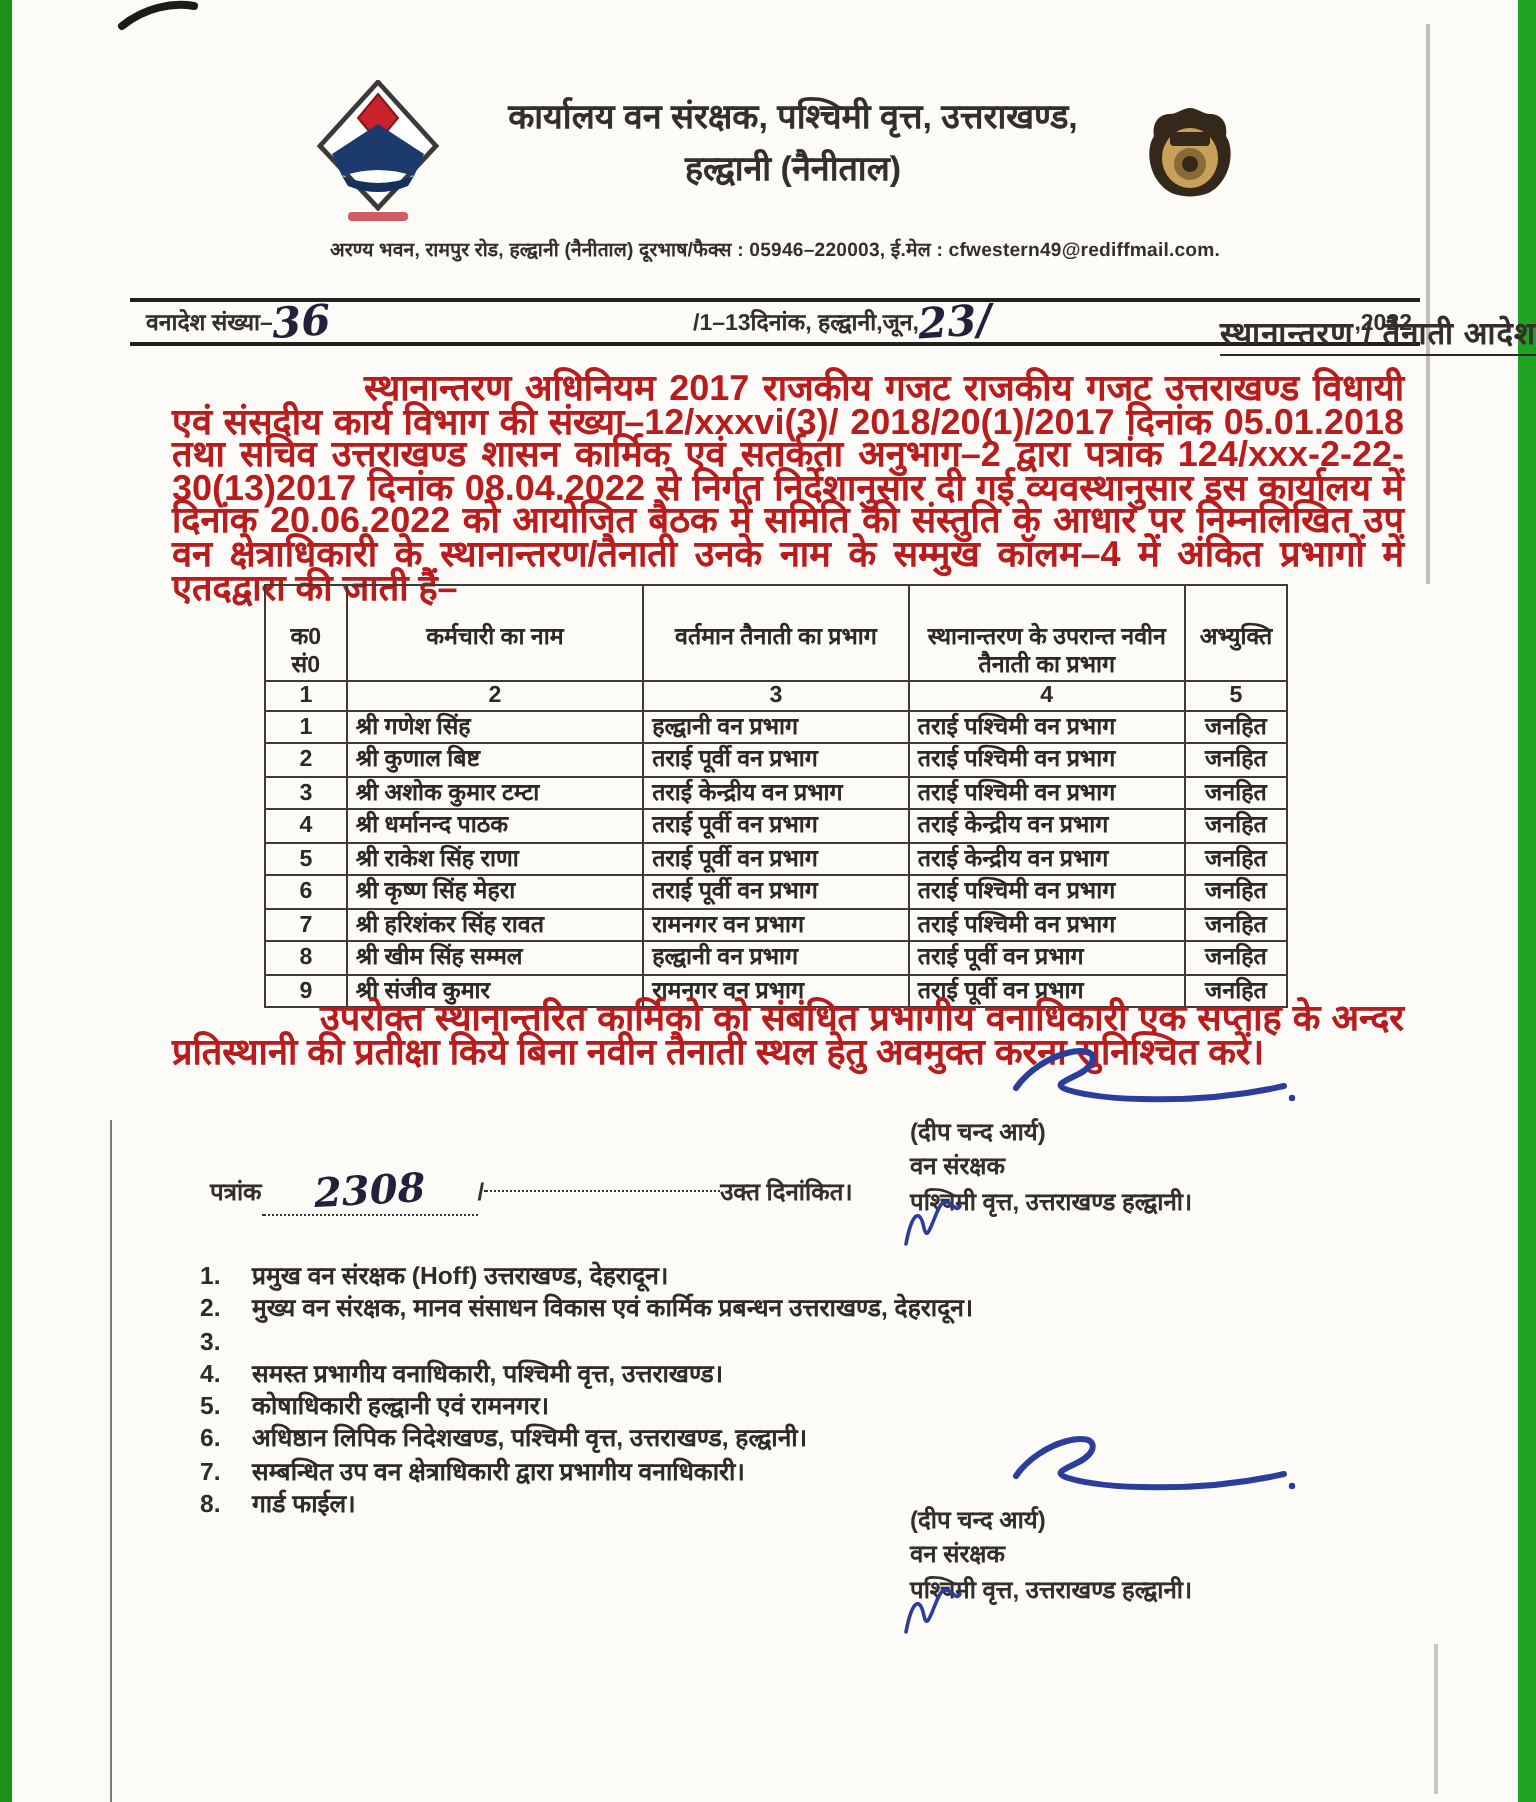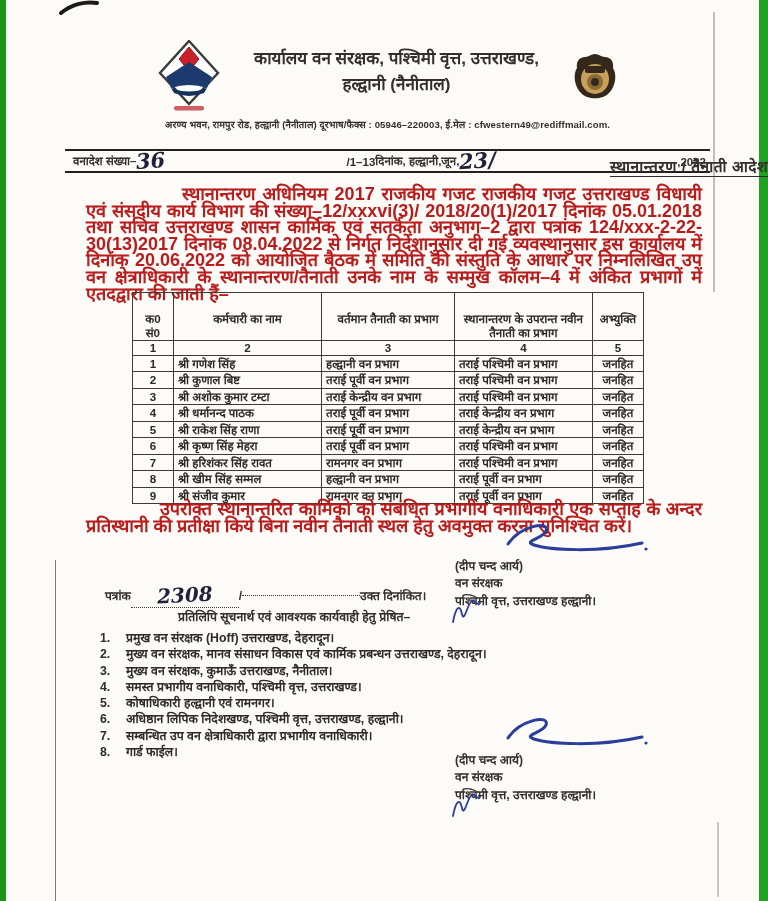--- a/index.html
+++ b/index.html
@@ -238,33 +238,31 @@
   <div class="patrank">
     <span>पत्रांक</span>
     <span class="dots numbox">
       <span class="hw">2308</span>
     </span>
     <span>/</span>
     <span class="dots blank"></span>
     <span>उक्त दिनांकित।</span>
   </div>
 
-  <div class="copy-head">प्रतिलिपि सूचनार्थ एवं आवश्यक कार्यवाही हेतु प्रेषित–</div>
   <ol class="copy">
       <li>
         <span class="n">1.</span>
         <span>प्रमुख वन संरक्षक (Hoff) उत्तराखण्ड, देहरादून।</span>
       </li>
       <li>
         <span class="n">2.</span>
         <span>मुख्य वन संरक्षक, मानव संसाधन विकास एवं कार्मिक प्रबन्धन उत्तराखण्ड, देहरादून।</span>
       </li>
       <li>
         <span class="n">3.</span>
-        <span>मुख्य वन संरक्षक, कुमाऊँ उत्तराखण्ड, नैनीताल।</span>
       </li>
       <li>
         <span class="n">4.</span>
         <span>समस्त प्रभागीय वनाधिकारी, पश्चिमी वृत्त, उत्तराखण्ड।</span>
       </li>
       <li>
         <span class="n">5.</span>
         <span>कोषाधिकारी हल्द्वानी एवं रामनगर।</span>
       </li>
       <li>

